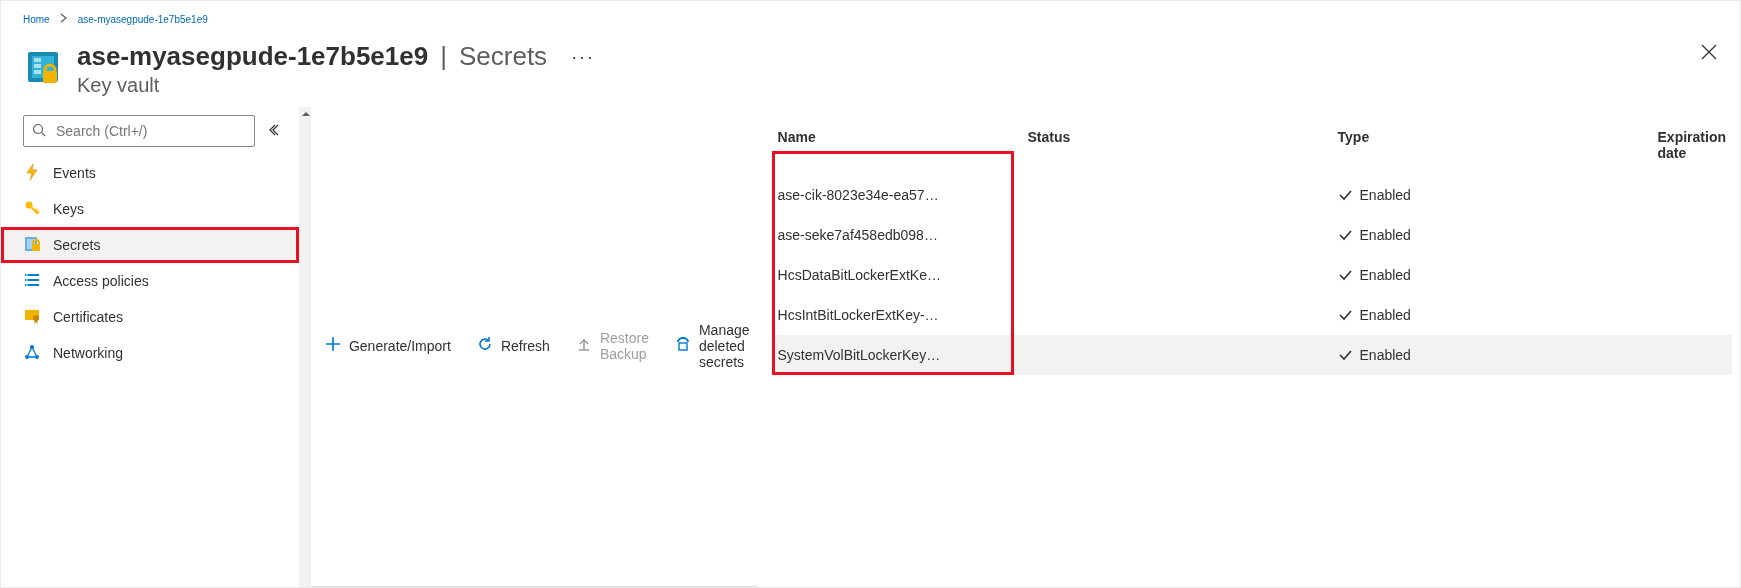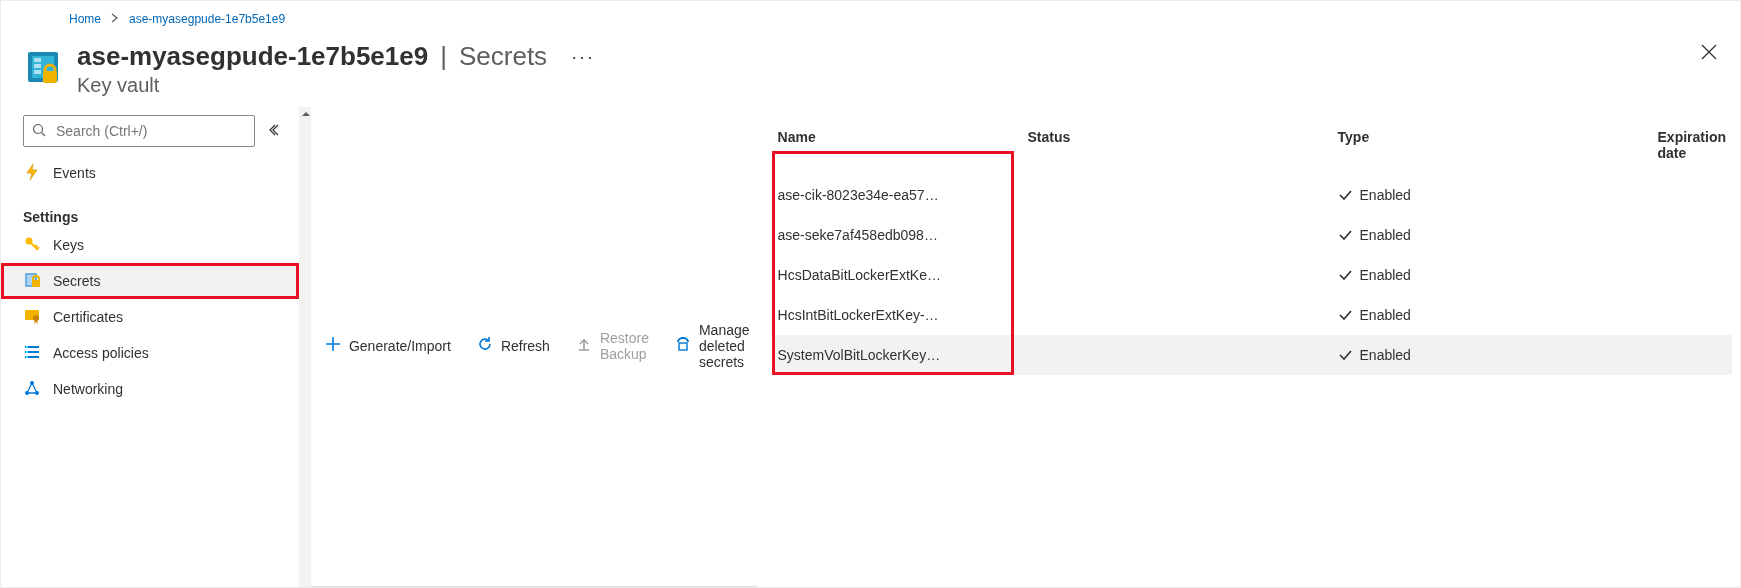--- a/index.html
+++ b/index.html
@@ -28,22 +28,21 @@
     overflow:hidden;
     display:flex;
     flex-direction:column;
   }
   
   .crumbs{
     height:36px;
     display:flex;align-items:center;
     padding:0 22px;
     gap:10px;
-    font-size:12px;
-    margin-left:46px;
+    font-size:10px;
   }
   .crumbs a{color:var(--link);text-decoration:none}
   .crumbs .sep{color:var(--muted)}
   
   .header{
     display:flex;align-items:flex-start;
     padding:4px 22px 10px 22px;
     position:relative;
   }
   .header .bigicon{margin-right:14px;margin-top:6px}
@@ -180,21 +179,20 @@
       <div class="navlist">
         <div class="navitem">
           <span>
             <svg width="18" height="18" viewBox="0 0 18 18">
                 <path d="M10 1 L4 10 H9 L7 17 L14 7 H9 Z" fill="#ffb900" stroke="#c98600" stroke-width="0.6"></path>
               </svg>
           </span>
           <span>Events</span>
         </div>
 
-        <div class="groupheader">Settings</div>
 
         <div class="navitem">
           <span>
             <svg width="18" height="18" viewBox="0 0 18 18">
                 <circle cx="6" cy="6" r="3.5" fill="#ffb900"></circle>
                 <path d="M8 8 L15 15 M12 12 L14 10 M14 14 L16 12" stroke="#ffb900" stroke-width="2"></path>
               </svg>
           </span>
           <span>Keys</span>
         </div>
@@ -202,45 +200,45 @@
         <div class="navitem selected highlighted">
           <span>
             <svg width="18" height="18" viewBox="0 0 18 18">
               <rect x="2" y="2" width="12" height="14" rx="1" fill="#69afe5"></rect>
               <rect x="4" y="4" width="8" height="10" fill="#a8d3f0"></rect>
               <rect x="9" y="9" width="8" height="7" rx="1" fill="#f2b200"></rect>
               <path d="M10 10 V8 a3 3 0 0 1 6 0 V10" fill="none" stroke="#f2b200" stroke-width="2"></path>
             </svg>
           </span>
           <span>Secrets</span>
-        </div>
-
-        <div class="navitem">
-          <span>
-            <svg width="18" height="18" viewBox="0 0 18 18">
-                <rect x="2" y="3" width="14" height="10" rx="1" fill="#f2b200"></rect>
-                <circle cx="13" cy="11" r="3" fill="#c98600"></circle>
-                <path d="M12 13 L11 17 L13 15 L15 17 L14 13" fill="#c98600"></path>
-              </svg>
-          </span>
-          <span>Certificates</span>
         </div>
 
         <div class="navitem">
           <span>
             <svg width="18" height="18" viewBox="0 0 18 18">
                 <rect x="2" y="3" width="14" height="2" fill="#0078d4"></rect>
                 <rect x="2" y="8" width="14" height="2" fill="#0078d4"></rect>
                 <rect x="2" y="13" width="14" height="2" fill="#0078d4"></rect>
                 <circle cx="4" cy="4" r="1.2" fill="#50e6ff"></circle>
                 <circle cx="4" cy="9" r="1.2" fill="#50e6ff"></circle>
                 <circle cx="4" cy="14" r="1.2" fill="#50e6ff"></circle>
               </svg>
           </span>
           <span>Access policies</span>
+        </div>
+
+        <div class="navitem">
+          <span>
+            <svg width="18" height="18" viewBox="0 0 18 18">
+                <rect x="2" y="3" width="14" height="10" rx="1" fill="#f2b200"></rect>
+                <circle cx="13" cy="11" r="3" fill="#c98600"></circle>
+                <path d="M12 13 L11 17 L13 15 L15 17 L14 13" fill="#c98600"></path>
+              </svg>
+          </span>
+          <span>Certificates</span>
         </div>
 
         <div class="navitem">
           <span>
             <svg width="18" height="18" viewBox="0 0 18 18">
                 <circle cx="4" cy="14" r="2" fill="#0078d4"></circle>
                 <circle cx="14" cy="14" r="2" fill="#0078d4"></circle>
                 <circle cx="9" cy="4" r="2" fill="#0078d4"></circle>
                 <path d="M9 4 L4 14 M9 4 L14 14 M4 14 L14 14" stroke="#0078d4" stroke-width="1.3" fill="none"></path>
               </svg>

